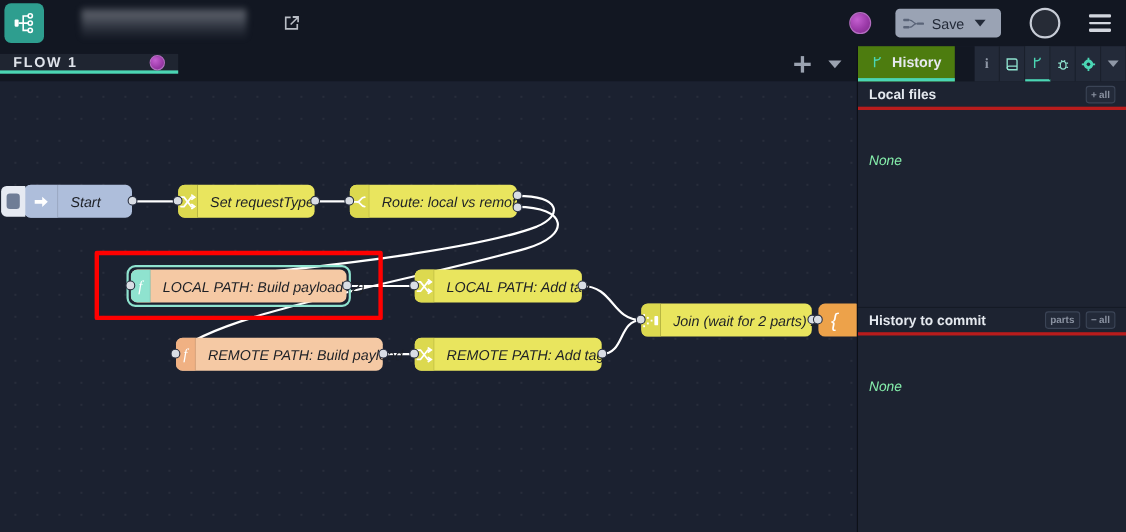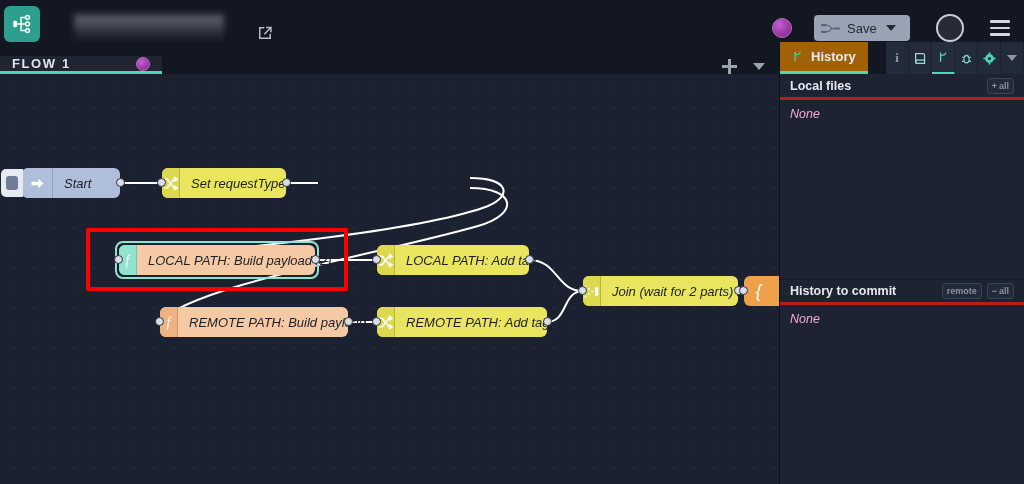--- a/index.html
+++ b/index.html
@@ -8,21 +8,21 @@
     background:#1a1f2b;
     font-family:"Liberation Sans", sans-serif;
     color:#e8eaed;
     position:relative;
   }
 
   
   .header {
     position:absolute; left:0; top:0; width:1024px; height:42px;
     background:#121722;
-    display:flex; align-items:flex-end;gap:24px;
+    display:flex; align-items:center;gap:24px;
   }
   .logo-box {
     width:36px; height:36px; margin-left:4px;
     background:#2e9e8f; border-radius:6px;
     display:flex; align-items:center; justify-content:center;
   }
   .logo-box svg { width:22px; height:22px; }
   .title-blur {
     margin-left:10px; width:150px; height:30px;
     border-radius:2px;
@@ -61,21 +61,21 @@
     width:28px; height:28px; border-radius:50%;
     background:#262b36; border:2px solid #c7ccd6; margin-right:26px;
   }
   .hamburger { width:20px; margin-right:14px; display:flex; flex-direction:column; gap:4px; }
   .hamburger span { display:block; height:2.5px; background:#d2d6de; border-radius:1px; }
 
   
   .tabbar {
     position:absolute; left:0; top:42px; width:779px; height:32px;
     background:#121722;
-    display:flex; align-items:flex-end;
+    display:flex; align-items:center;
   }
   .flow-tab {
     width:162px; background:#1f2531;
     border-bottom:3px solid #4bd6b4;
     display:flex; align-items:center; padding:0 12px;
     position:relative;
   }
   .flow-tab .lbl {
     font-size:13px; font-weight:bold; letter-spacing:1.6px; color:#dfe3ea;
   }
@@ -160,21 +160,21 @@
   .sidebar {
     position:absolute; right:0; top:42px; width:245px; height:442px;
     background:#1d2331; border-left:1px solid #0d1118;
     display:flex; flex-direction:column;
   }
   .sb-tabs {
     height:32px; display:flex; align-items:stretch; background:#121722;
   }
   .sb-tab {
     display:flex; align-items:center; gap:7px; padding:0 12px;
-    background:#a16207; border-bottom:3px solid #4bd6b4;
+    background:#4d7c0f; border-bottom:3px solid #4bd6b4;
     font-size:13px; font-weight:bold; color:#e6e9ef;
   }
   .sb-icons {
     margin-left:auto; display:flex; align-items:stretch; background:#232a39;
   }
   .sb-ico {
     width:23px; display:flex; align-items:center; justify-content:center;
     color:#8f97a6; font-size:13px;
     border-right:1px solid #1a202c;
   }
@@ -197,21 +197,21 @@
     margin-left:auto; height:16px; min-width:20px; padding:0 4px;
     border:1px solid #3b4456; border-radius:3px; background:#232a39;
     color:#8a92a1; font-size:9px; display:flex; align-items:center; justify-content:center; gap:2px;
   }
   .sb-sub {
     height:26px; display:flex; align-items:center; padding:0 10px;
     border-bottom:3px solid #b91c1c;
     font-size:12.5px; font-weight:bold; color:#e4e8ee;
   }
   .sb-none {
-    padding:7px 10px; font-size:12.5px; font-style:italic; color:#f9a8d4;
+    padding:7px 10px; font-size:12.5px; font-style:italic; color:#86efac;margin-top:32px;
   }
   .sb-spacer { flex:1; }
   .sb-bottom-fill { flex:1; }
 </style>
 </head>
 <body>
 
 <div class="header">
   <div class="logo-box">
     <svg viewBox="0 0 24 24">
@@ -307,20 +307,34 @@
         <path d="M3 5h3.2L14 15h3"></path>
           <path d="M3 15h3.2L14 5h3"></path>
         <path d="M14.6 2.8 17.6 5 14.6 7.2"></path>
           <path d="M14.6 12.8 17.6 15 14.6 17.2"></path>
       </svg>
     </div>
     <div class="txt">Set requestType</div>
     <div class="port out"></div>
   </div>
 
+  <div class="node n-yellow" style="left:318px; top:94px; width:152px;">
+    <div class="port in"></div>
+    <div class="ico">
+      <svg viewBox="0 0 20 20" width="17" height="17" stroke="#ffffff" stroke-width="1.9" fill="none" stroke-linecap="round">
+        <path d="M4 10h4"></path>
+          <path d="M8 10c4 0 3-5 8-5"></path>
+          <path d="M8 10c4 0 3 5 8 5"></path>
+        <circle cx="4" cy="10" r="1.4" fill="#ffffff" stroke="none"></circle>
+      </svg>
+    </div>
+    <div class="txt">Route: local vs remote</div>
+    <div class="port out" style="top:5px;"></div>
+    <div class="port out" style="top:16px;"></div>
+  </div>
 
   <div class="node n-peach" style="left:119px; top:171px; width:196px;">
     <div class="selected-ring"></div>
     <div class="port in"></div>
     <div class="ico" style="background:#8fe3cf;">
       <svg viewBox="0 0 20 20" width="17" height="17">
         <text x="10" y="15" font-family="'Liberation Serif', serif" font-size="16" font-style="italic" fill="#ffffff" text-anchor="middle">f</text>
       </svg>
     </div>
     <div class="txt">LOCAL PATH: Build payload (2)</div>
@@ -463,21 +477,21 @@
       <span>+</span>
       <span>all</span>
     </span>
   </div>
   <div class="sb-none">None</div>
 
   <div class="sb-spacer"></div>
 
   <div class="sb-sub" style="border-top:1px solid #141a25;">
     <span>History to commit</span>
-    <span class="mini-btn">remote</span>
+    <span class="mini-btn">parts</span>
     <span class="mini-btn" style="margin-left:5px;">
       <span>−</span>
       <span>all</span>
     </span>
   </div>
   <div class="sb-none">None</div>
 
   <div class="sb-bottom-fill"></div>
 </div>
 

